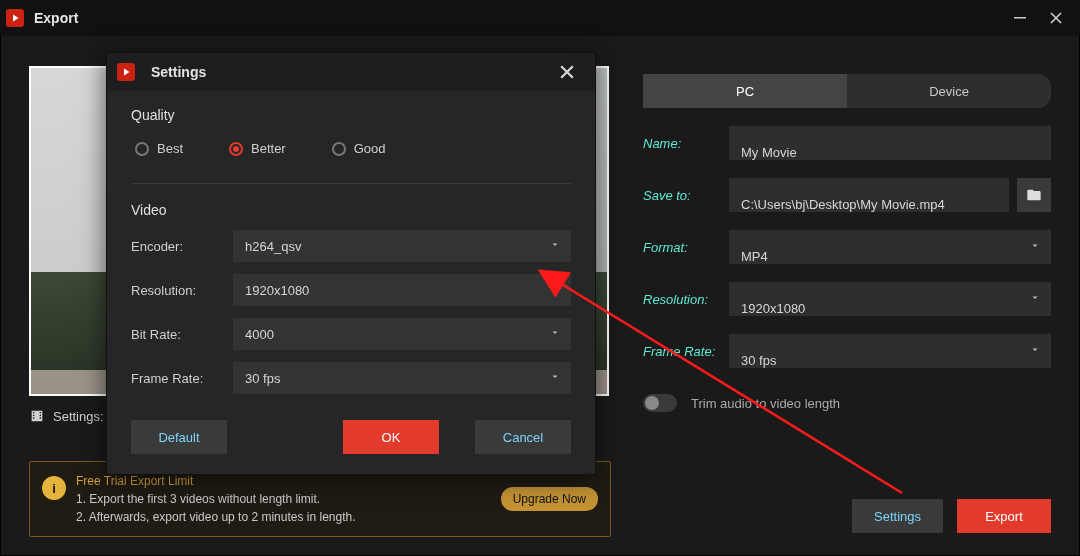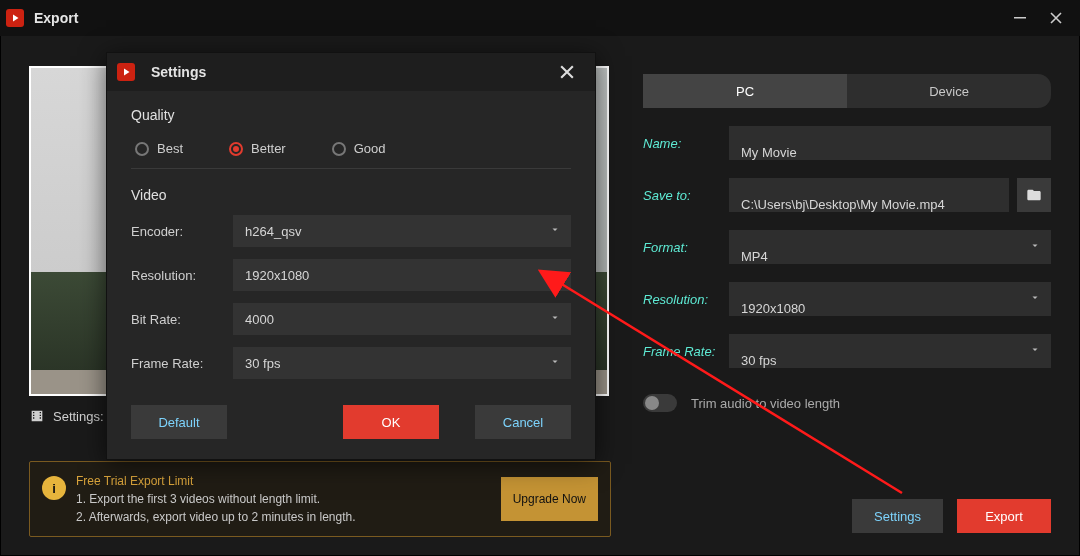--- a/index.html
+++ b/index.html
@@ -39,35 +39,35 @@
   .select-chevron { position: absolute; right: 10px; top: 50%; transform: translateY(-50%); color: #aaa; pointer-events: none; }
   .toggle-row { display: flex; align-items: center; gap: 14px; margin-top: 8px; }
   .toggle { width: 34px; height: 18px; border-radius: 9px; background: #3a3a3a; position: relative; cursor: pointer; }
   .toggle::after { content: ""; position: absolute; width: 14px; height: 14px; border-radius: 50%; background: #888; top: 2px; left: 2px; }
   .toggle-label { color: #aaa; }
 
   .bottom-buttons { position: absolute; bottom: 22px; right: 28px; display: flex; gap: 14px; }
   .btn { height: 34px; padding: 0 22px; display: flex; align-items: center; justify-content: center; font-size: 13px; cursor: pointer; border: none; }
   .btn-grey { background: #3a3a3a; color: #7dd3fc; }
   .btn-red { background: #e23b2e; color: #fff; min-width: 94px; }
-  .btn-orange { background: #c49334; color: #111; font-size: 12px; padding: 0 12px; height: 44px;}
+  .btn-orange { background: #c49334; color: #111; font-size: 12px; padding: 0 12px; height: 24px; border-radius: 13px;}
 
   
   .trial { position: absolute; bottom: 18px; left: 28px; width: 582px; border: 1px solid #7a5a20; padding: 10px 12px; display: flex; align-items: flex-start; gap: 10px; background: #201c14; border-radius: 2px;}
   .trial .info-icon { width: 24px; height: 24px; border-radius: 50%; background: #e6b43c; color: #111; font-weight: bold; display: flex; align-items: center; justify-content: center; flex: 0 0 24px; margin-top: 4px;}
   .trial-lines { flex: 1; color: #c9c9c9; font-size: 12px; line-height: 1.5; }
   .trial-title { color: #d8a33b; font-size: 12px; }
 
   
   .modal { position: absolute; left: 106px; top: 52px; width: 490px; background: #262626; border: 1px solid #111; box-shadow: 0 4px 24px rgba(0,0,0,.6); display: flex; flex-direction: column; }
   .modal-titlebar { height: 38px; display: flex; align-items: center; padding: 0 10px; background: #1e1e1e;}
   .modal-title { color: #e4e4e4; font-weight: 600; font-size: 14px; flex: 1; margin-left: 6px; }
   .modal-body { padding: 10px 24px 20px 24px; display: flex; flex-direction: column; gap: 12px; }
   .section-title { color: #e0e0e0; font-size: 14px; margin-top: 6px; }
-  .radio-row { display: flex; gap: 46px; padding: 6px 0 12px 4px; border-bottom: 1px solid #3a3a3a; }
+  .radio-row { display: flex; gap: 46px; padding: 6px 0 27px 4px; border-bottom: 1px solid #3a3a3a; }
   .radio-opt { display: flex; align-items: center; gap: 8px; color: #cfcfcf; cursor: pointer; font-size: 13px;}
   .radio-circle { width: 14px; height: 14px; border-radius: 50%; border: 2px solid #777; display: flex; align-items: center; justify-content: center; }
   .radio-opt.selected .radio-circle { border-color: #e23b2e; }
   .radio-opt.selected .radio-circle::after { content: ""; width: 6px; height: 6px; border-radius: 50%; background: #e23b2e; }
   .modal-row { display: flex; align-items: center; gap: 20px; }
   .modal-label { width: 82px; color: #cfcfcf; font-size: 13px;}
   .modal-select { flex: 1; height: 32px; background: #333; color: #d6d6d6; display: flex; align-items: center; padding: 0 12px; position: relative; cursor: pointer; font-size: 13px;}
   .modal-footer { display: flex; gap: 36px; justify-content: flex-start; padding: 6px 24px 20px 24px; }
   .modal-footer .btn { min-width: 96px; justify-content: center;}
 

